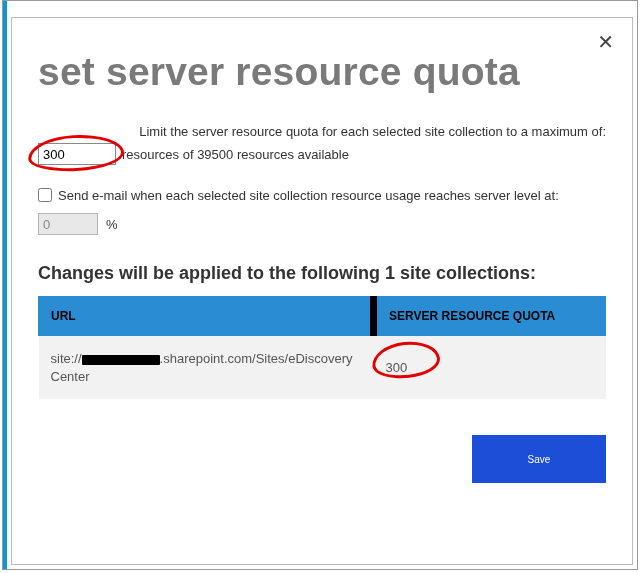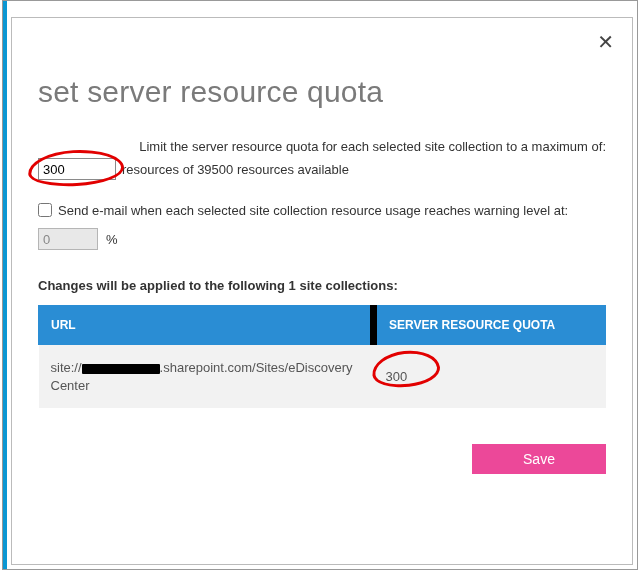--- a/index.html
+++ b/index.html
@@ -42,24 +42,24 @@
     .close-x {
       position: absolute;
       top: 12px;
       right: 18px;
       font-size: 20px;
       color: #444;
       cursor: pointer;
       font-family: Arial, sans-serif;
     }
     h1.title {
-      font-weight: 400;
-      font-size: 30px;
+      font-weight: 700;
+      font-size: 39px;
       color: #7a7a7a;
-      margin: 39px 0 30px 0;
+      margin: 14px 0 30px 0;
       letter-spacing: 0.2px;
     }
     .line {
       font-size: 13px;
       color: #333;
       margin-bottom: 0px;
       text-align: right;
     }
     .row1 { margin-bottom: 4px; }
     .quota-row {
@@ -100,31 +100,31 @@
       width: 60px;
       height: 22px;
       border: 1px solid #b5b5b5;
       background: #e8e8e8;
       color: #888;
       font-size: 13px;
       padding: 2px 4px;
     }
     .applied-heading {
       font-weight: 700;
-      font-size: 13px;
+      font-size: 18px;
       margin-bottom: 12px;
     }
     table.site-table {
       width: 100%;
       border-collapse: collapse;
       font-size: 13px;
     }
     table.site-table th {
       background: #2a8dd4;
-      color: #ffffff;
+      color: #000000;
       font-weight: 700;
       text-align: left;
       padding: 12px 12px;
       font-size: 12px;
       border: 1px solid #2a8dd4;
     }
     table.site-table th + th { border-left: 7px solid #000000; }
     table.site-table td {
       background: #f2f2f2;
       padding: 14px 12px;
@@ -142,26 +142,26 @@
       vertical-align: middle;
       border-radius: 1px;
     }
     .buttons {
       display: flex;
       justify-content: flex-end;
       gap: 12px;
       margin-top: 36px;
     }
     .btn {
-      background: #ec4899;
+      background: #1d4ed8;
       color: #fff;
       border: none;
       min-width: 134px;
-      height: 30px;
-      font-size: 14px;
+      height: 48px;
+      font-size: 10px;
       cursor: pointer;
     }
     
     .annot {
       position: absolute;
       border: 3px solid #e20000;
       border-radius: 50%;
       pointer-events: none;
     }
   </style>
@@ -180,21 +180,21 @@
     <div class="line row1">Limit the server resource quota for each selected site collection to a maximum of:</div>
 
     <div class="quota-row">
       <span class="annot" style="width:96px;height:36px;left:-10px;top:-8px;transform:rotate(-3deg);border-radius:48% 52% 50% 50%/60% 55% 45% 40%;"></span>
       <input class="quota-input" type="text" value="300" style="">
       <span class="after-input">resources of 39500 resources available</span>
     </div>
 
     <div class="email-row">
       <input type="checkbox" style="">
-      <span class="txt">Send e-mail when each selected site collection resource usage reaches warning level at:</span>
+      <span class="txt">Send e-mail when each selected site collection resource usage reaches server level at:</span>
     </div>
 
     <div class="percent-row">
       <input class="percent-input" type="text" disabled="" value="0" style="">
       <span>%</span>
     </div>
 
     <div class="applied-heading">Changes will be applied to the following 1 site collections:</div>
 
     <table class="site-table">

